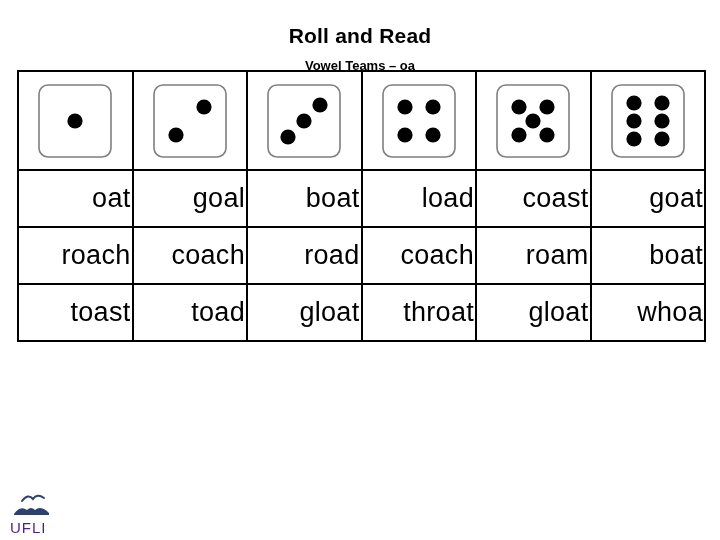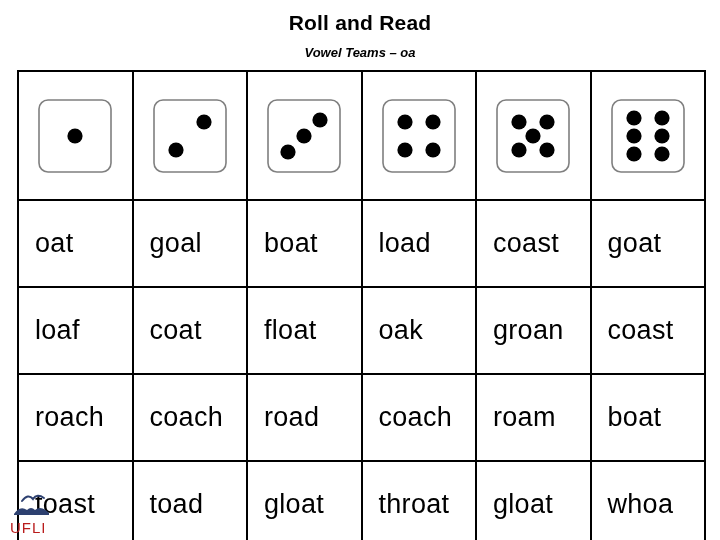--- a/index.html
+++ b/index.html
@@ -6,48 +6,47 @@
   body{
     width:720px;height:540px;
     background:#ffffff;
     font-family:"Liberation Sans",sans-serif;
     color:#000;
     position:relative;
     overflow:hidden;
   }
   .title{
     margin:0;
-    padding-top:11px;
+    padding-top:24px;
     text-align:center;
     font-size:21px;
     font-weight:700;
     letter-spacing:.2px;
   }
   .subtitle{
     margin:0;
     padding-top:10px;
     text-align:center;
     font-size:13px;
     font-weight:700;
-    font-style:italic;
   }
   table.grid{
     position:absolute;
     left:17px;
     top:70px;
     width:689px;
     border-collapse:collapse;
     table-layout:fixed;
   }
   table.grid th, table.grid td{
     border:2.5px solid #000;
     background:#fff;
-    text-align:left;
+    text-align:right;
     vertical-align:middle;
-    padding:16px;
+    padding:1px;
   }
   table.grid th{height:95px;}
   table.grid td{
     height:53px;
     font-size:27px;
     font-weight:400;
     letter-spacing:.3px;
   }
   .die-svg{display:block;margin:0 auto;}
   .logo{
@@ -131,28 +130,20 @@
     <tbody id="word-rows">
         <tr>
           <td>oat</td>
           <td>goal</td>
           <td>boat</td>
           <td>load</td>
           <td>coast</td>
           <td>goat</td>
         </tr>
         <tr>
-          <td>loaf</td>
-          <td>coat</td>
-          <td>float</td>
-          <td>oak</td>
-          <td>groan</td>
-          <td>coast</td>
-        </tr>
-        <tr>
           <td>roach</td>
           <td>coach</td>
           <td>road</td>
           <td>coach</td>
           <td>roam</td>
           <td>boat</td>
         </tr>
         <tr>
           <td>toast</td>
           <td>toad</td>
@@ -162,15 +153,15 @@
           <td>whoa</td>
         </tr>
       </tbody>
   </table>
 
   <div class="logo">
     <svg width="42" height="26" viewBox="0 0 42 26" aria-hidden="true">
       <path d="M12 9 Q18 1 23 7 Q27 1 34 6" fill="none" stroke="#2d4070" stroke-width="2" stroke-linecap="round"></path>
       <path d="M4 22 Q10 13 17 18 Q21 14 25 18 Q31 13 39 21 L39 23 L4 23 Z" fill="#2d4070"></path>
     </svg>
-    <div class="logo-text" style="color:#b91c1c">UFLI</div>
+    <div class="logo-text" style="color:#4c1d95">UFLI</div>
   </div>
 </div>
 
 </body></html>

